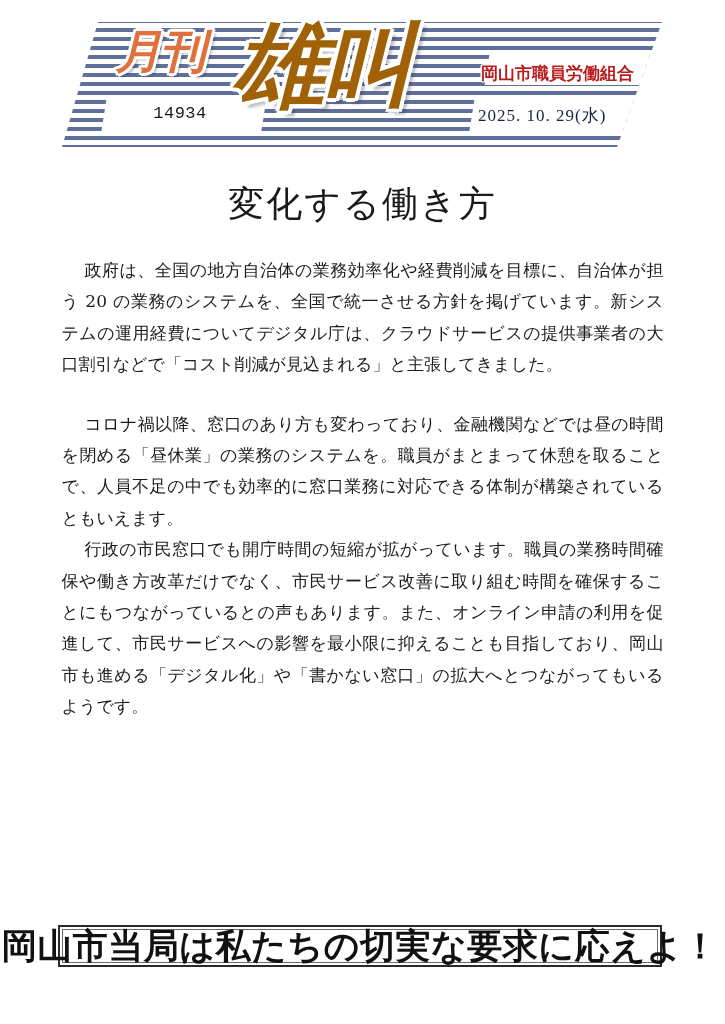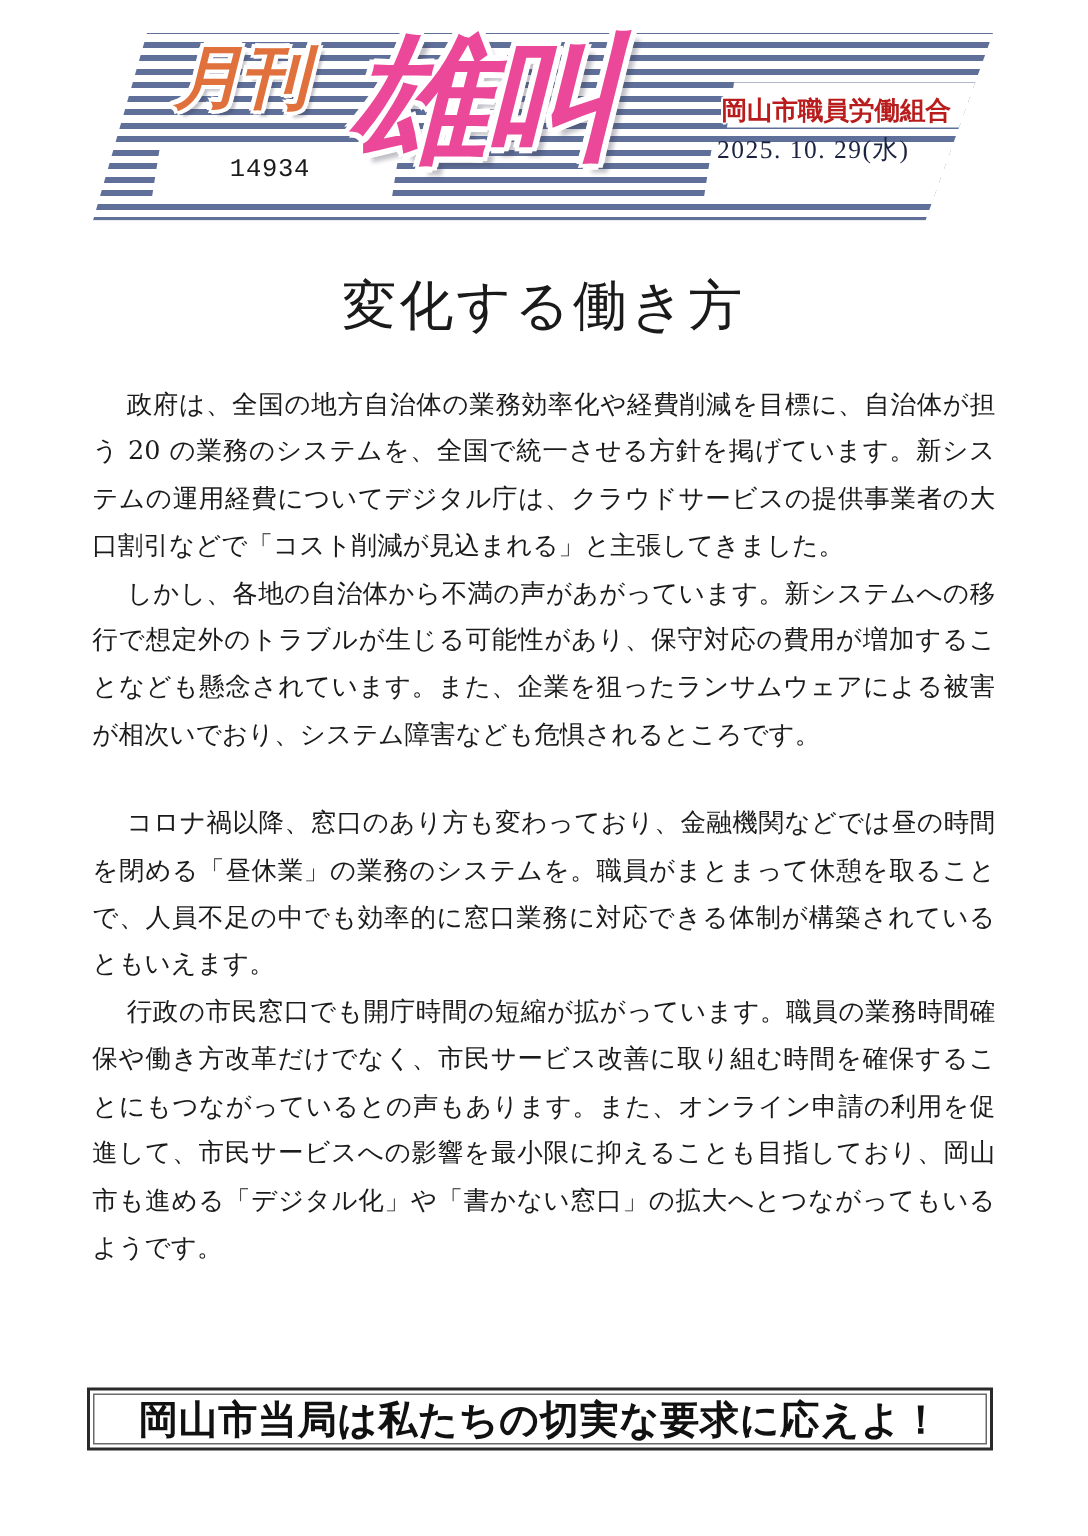--- a/index.html
+++ b/index.html
@@ -87,21 +87,21 @@
     text-align: center;
     font-family: Liberation Mono, monospace;
     font-size: 17px;
     letter-spacing: 0.5px;
     color: #1a1a1a;
     z-index: 6;
   }
   .issue-date {
     position: absolute;
     left: 478px;
-    top: 88px;
+    top: 104px;
     width: 190px;
     text-align: left;
     font-family: "Liberation Serif", "DejaVu Serif", serif;
     font-size: 17px;
     letter-spacing: 1px;
     color: #1a2340;
     z-index: 6;
   }
   .union-name {
     position: absolute;
@@ -140,21 +140,21 @@
   .logo-big {
     position: absolute;
     left: 233px;
     top: 20px;
     font-family: "DejaVu Sans", "Liberation Sans", sans-serif;
     font-size: 92px;
     font-weight: bold;
     font-style: italic;
     line-height: 1;
     letter-spacing: -3px;
-    color: #ec4899;
+    color: #a16207;
     text-shadow:
        4px 0 0 #fff, -4px 0 0 #fff, 0 4px 0 #fff, 0 -4px 0 #fff,
        3px 3px 0 #fff, -3px 3px 0 #fff, 3px -3px 0 #fff, -3px -3px 0 #fff,
        6px 6px 3px rgba(60,60,80,0.32);
     white-space: nowrap;
     z-index: 5;
   }
 
   
   .article {
@@ -210,21 +210,21 @@
     position: absolute;
     left: 2px;
     top: 2px;
     right: 2px;
     bottom: 2px;
     border: 1px solid #6a6a6a;
     pointer-events: none;
   }
   .slogan-text {
     font-family: Liberation Serif, serif;
-    font-size: 26px;
+    font-size: 35px;
     font-weight: bold;
     letter-spacing: 0.5px;
     color: #111111;
     white-space: nowrap;
     z-index: 2;
   }
 </style>
 </head>
 <body>
 
@@ -246,21 +246,20 @@
 
   <div class="issue-date">2025. 10. 29(水)</div>
 </div>
 
 <div class="article">
   <h1 class="article-title">変化する働き方</h1>
 
   <div class="body-col">
 
     <p class="para">政府は、全国の地方自治体の業務効率化や経費削減を目標に、自治体が担う 20 の業務のシステムを、全国で統一させる方針を掲げています。新システムの運用経費についてデジタル庁は、クラウドサービスの提供事業者の大口割引などで「コスト削減が見込まれる」と主張してきました。</p>
-    <p class="para">しかし、各地の自治体から不満の声があがっています。新システムへの移行で想定外のトラブルが生じる可能性があり、保守対応の費用が増加することなども懸念されています。また、企業を狙ったランサムウェアによる被害が相次いでおり、システム障害なども危惧されるところです。</p>
 
     <div class="block-gap"></div>
 
     <p class="para">コロナ禍以降、窓口のあり方も変わっており、金融機関などでは昼の時間を閉める「昼休業」の業務のシステムを。職員がまとまって休憩を取ることで、人員不足の中でも効率的に窓口業務に対応できる体制が構築されているともいえます。</p>
     <p class="para">行政の市民窓口でも開庁時間の短縮が拡がっています。職員の業務時間確保や働き方改革だけでなく、市民サービス改善に取り組む時間を確保することにもつながっているとの声もあります。また、オンライン申請の利用を促進して、市民サービスへの影響を最小限に抑えることも目指しており、岡山市も進める「デジタル化」や「書かない窓口」の拡大へとつながってもいるようです。</p>
 
   </div>
 </div>
 
 <div class="slogan-box">

